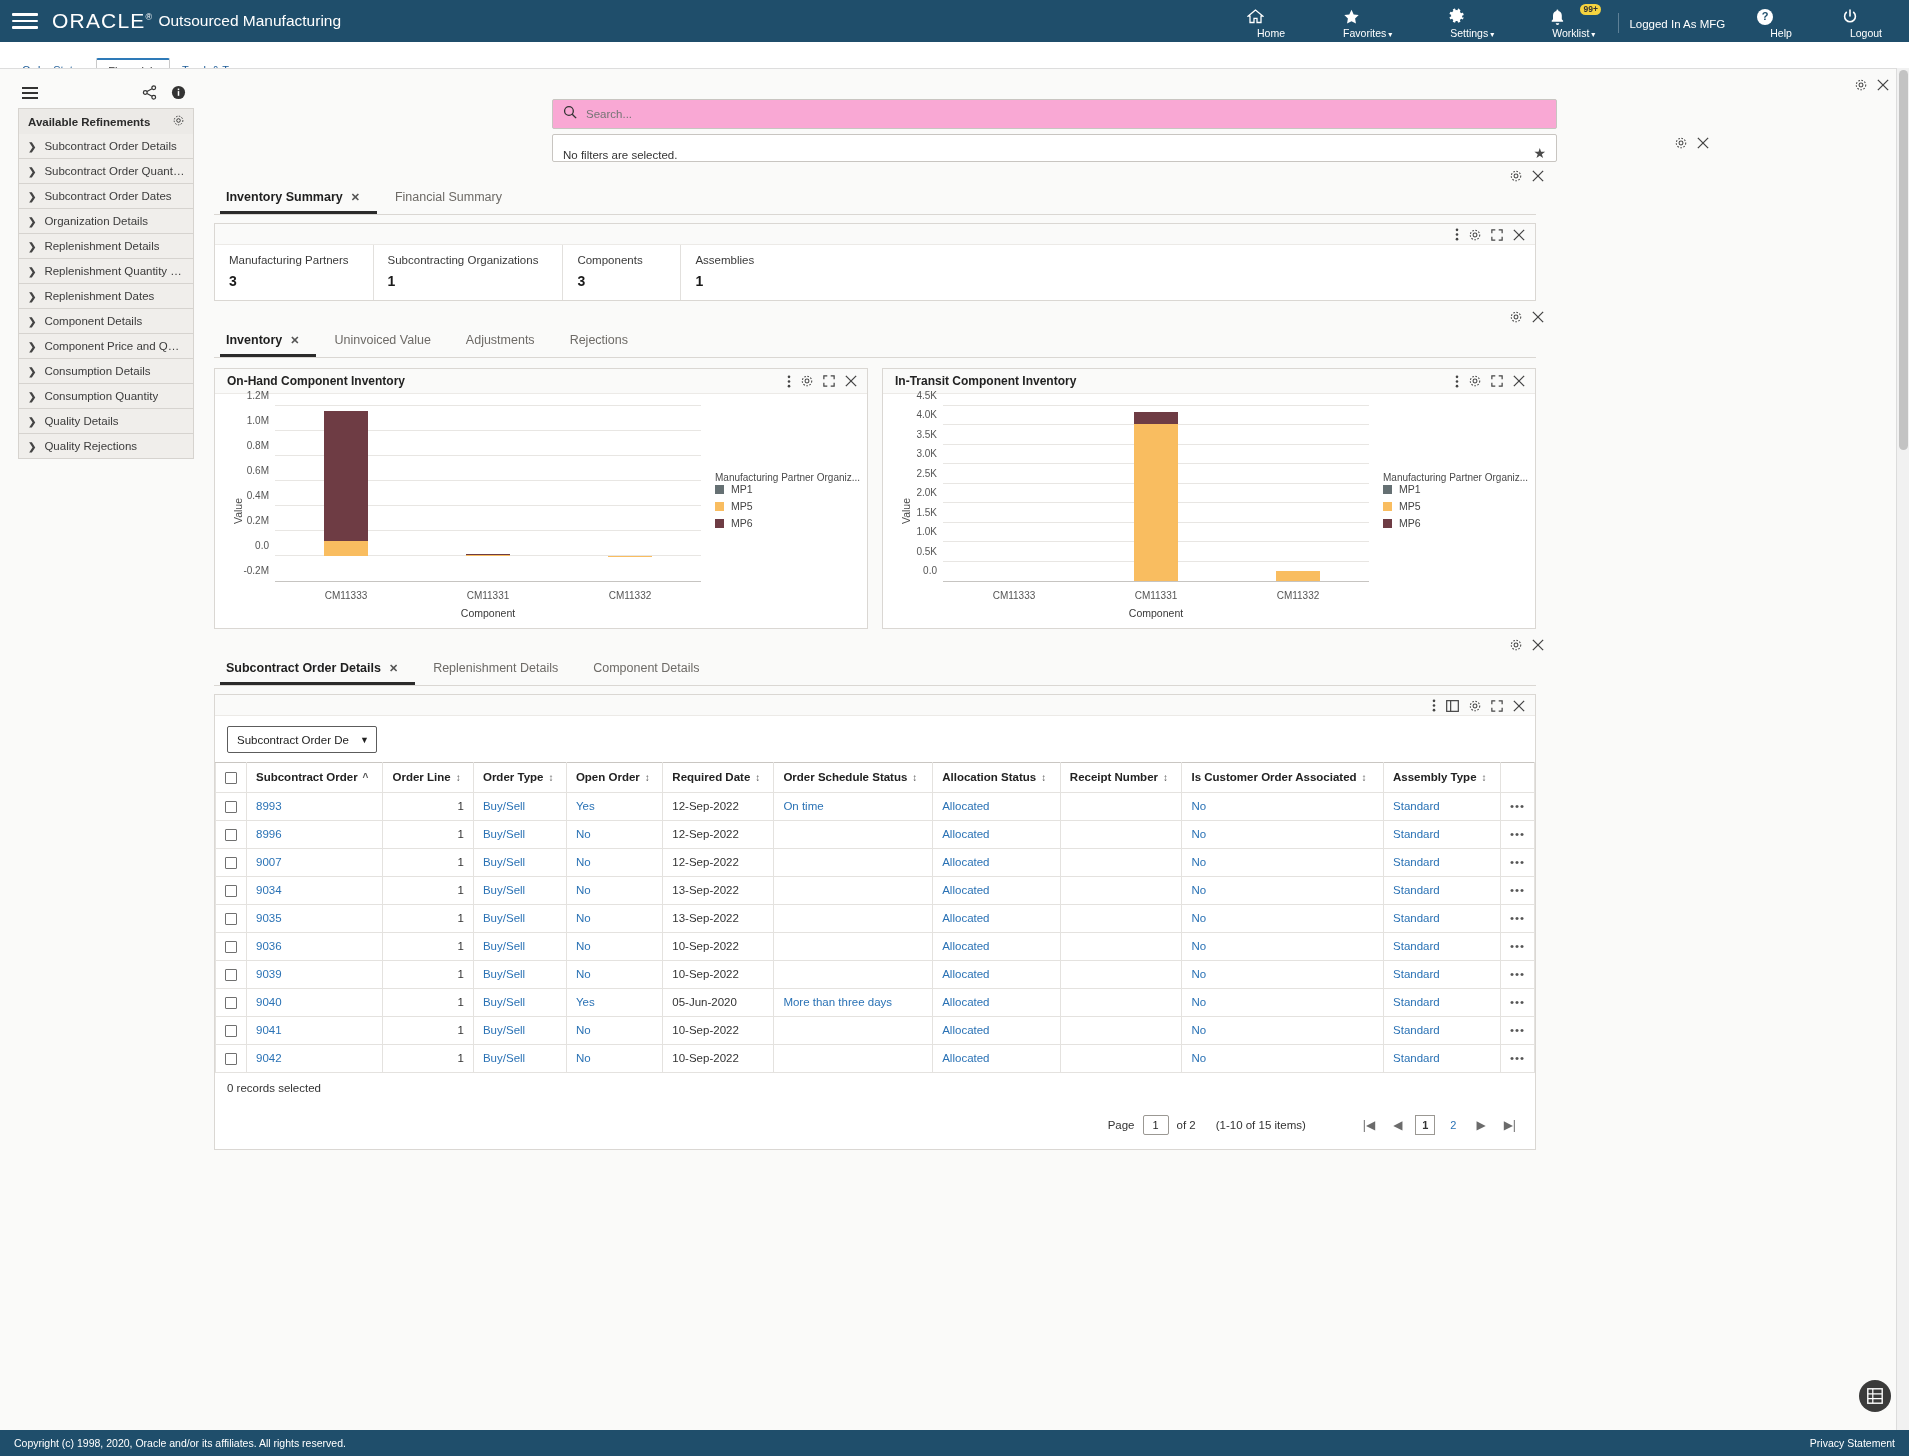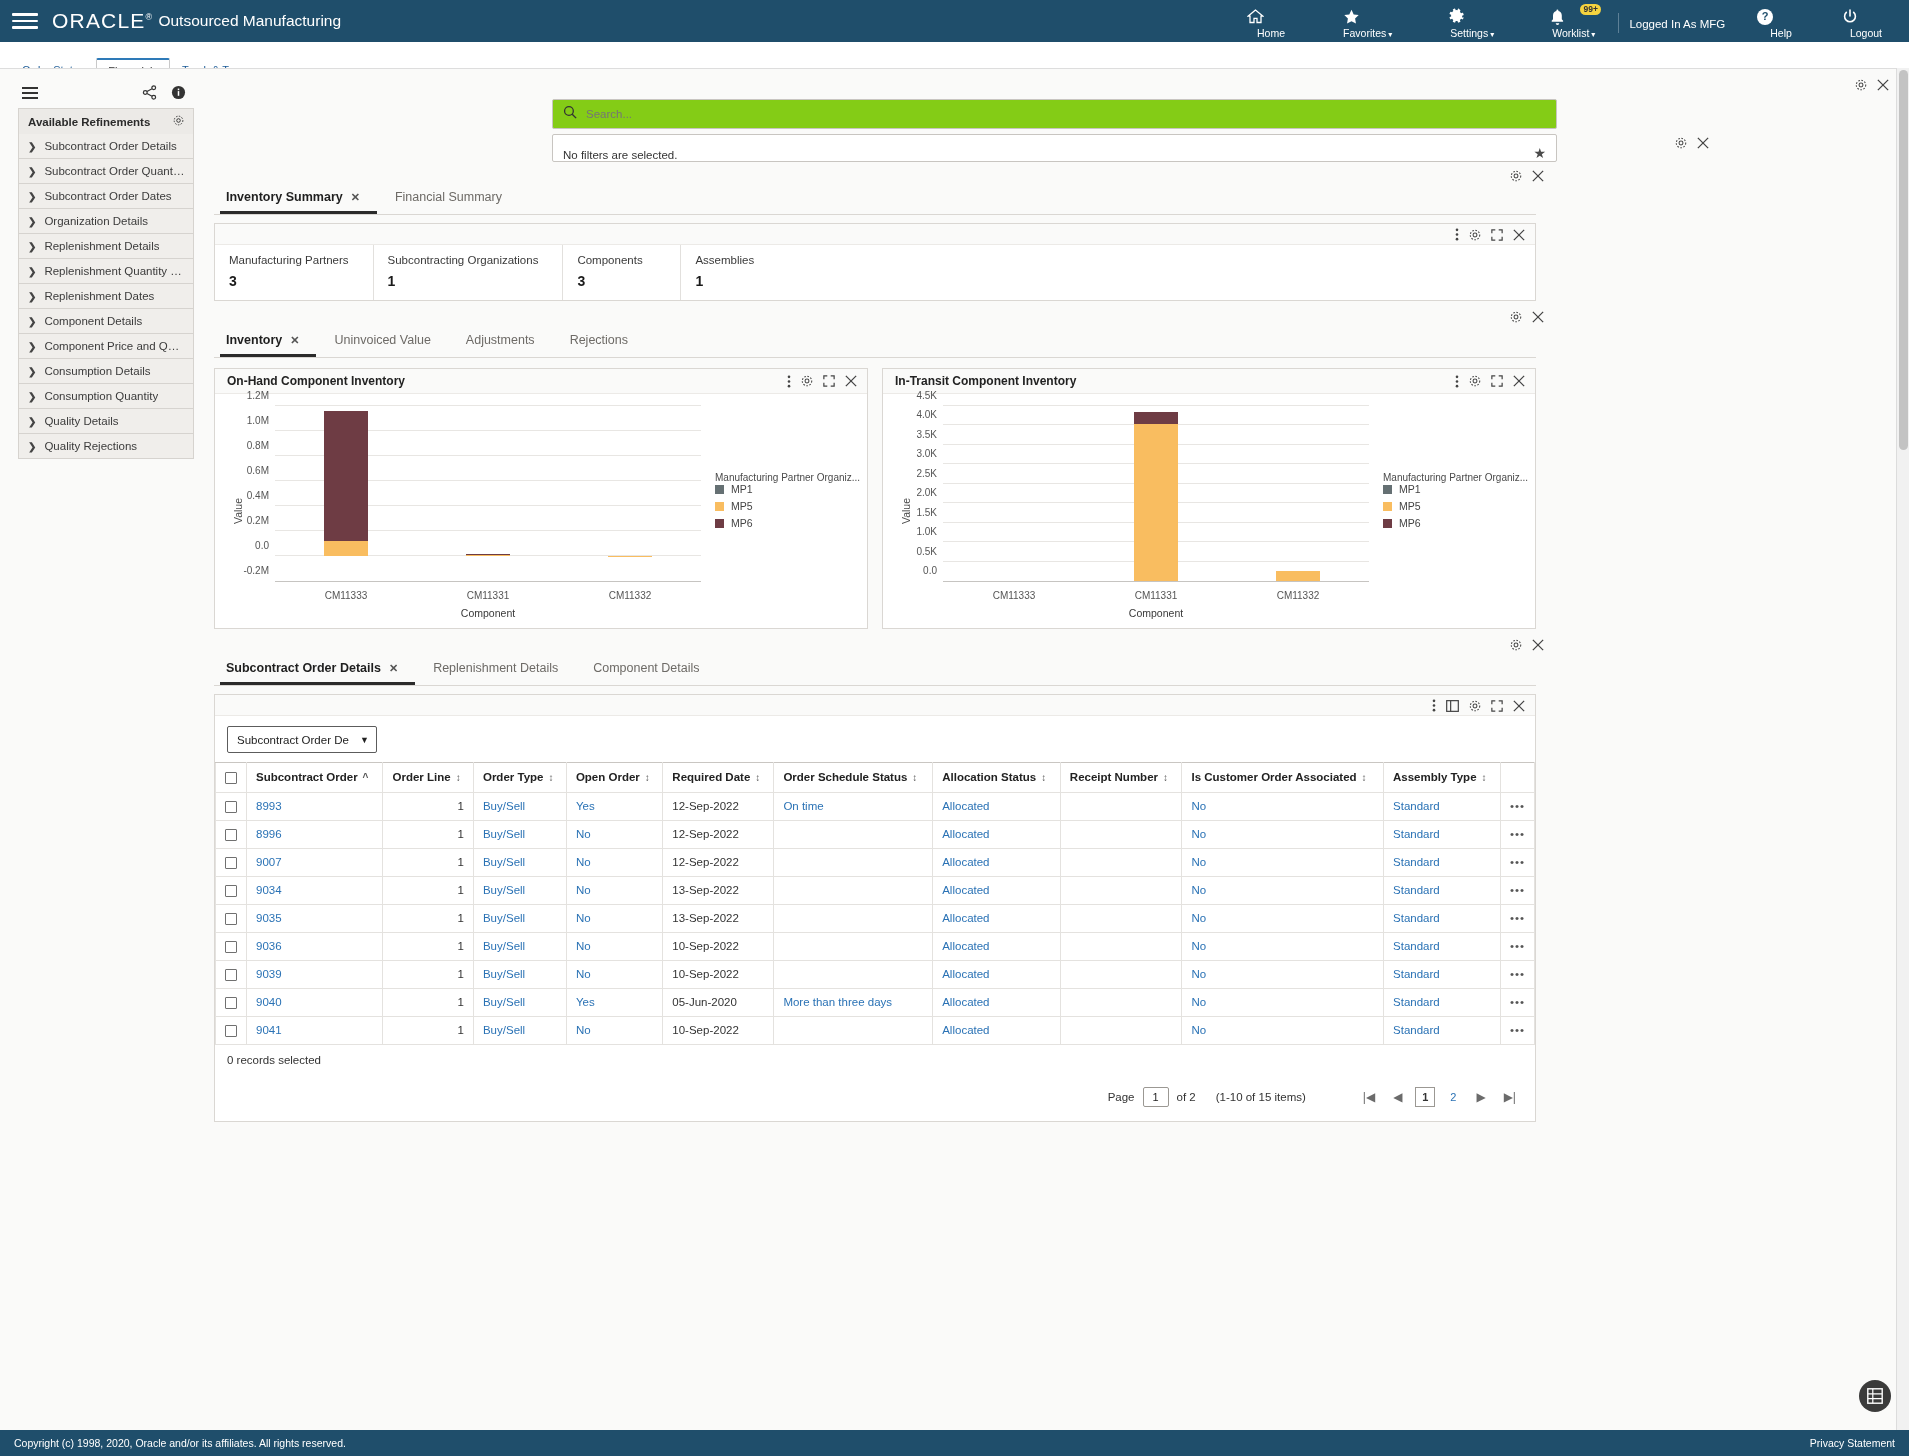--- a/index.html
+++ b/index.html
@@ -94,21 +94,21 @@
 
   
   .main { flex: 1; position: relative; padding: 0 8px 0 0; overflow: hidden;}
   .tool-ico { cursor: pointer; color:#444; display:flex; align-items:center;}
 
   
   .search-region { position: relative; padding-top: 6px;}
   .search-tools { position:absolute; right: 14px; top: 7px; display:flex; gap:10px;}
   .searchwrap { width: 1005px; margin: 24px auto 0 auto; position: relative;}
   .searchbox {
-    height: 30px; border: 1px solid #c8c5c1; background: #84cc16; border-radius: 2px;
+    height: 30px; border: 1px solid #c8c5c1; background: #f9a8d4; border-radius: 2px;
     display: flex; align-items: center; padding: 0 10px; gap: 9px;
   }
   .searchbox input {
     border:none; outline:none; font-size: 11.5px; flex:1; color:#333;
     font-family: "Liberation Sans", sans-serif; background: transparent;
   }
   .filterbar {
     height: 28px; border: 1px solid #c8c5c1; background: #fff; border-radius: 2px;
     margin-top: 5px; display: flex; align-items: flex-end; padding: 0 10px;
     font-size: 11.5px; color: #333; position: relative;
@@ -936,20 +936,34 @@
                 <td class="lnk">Buy/Sell</td>
                 <td class="lnk">No</td>
                 <td class="">10-Sep-2022</td>
                 <td class=""></td>
                 <td class="lnk">Allocated</td>
                 <td class=""></td>
                 <td class="lnk">No</td>
                 <td class="lnk">Standard</td>
                 <td class="dots">•••</td>
               </tr>
+              <tr>
+                <td><span class="chk"></span></td>
+                <td class="lnk">9042</td>
+                <td class="num ">1</td>
+                <td class="lnk">Buy/Sell</td>
+                <td class="lnk">No</td>
+                <td class="">10-Sep-2022</td>
+                <td class=""></td>
+                <td class="lnk">Allocated</td>
+                <td class=""></td>
+                <td class="lnk">No</td>
+                <td class="lnk">Standard</td>
+                <td class="dots">•••</td>
+              </tr>
             </tbody>
         </table>
 
         <div class="tbl-footer">0 records selected</div>
 
         <div class="pager">
           <span>Page</span>
           <input class="pg-input" value="1" style="">
           <span>of 2</span>
           <span style="margin-left:12px;">(1-10 of 15 items)</span>

